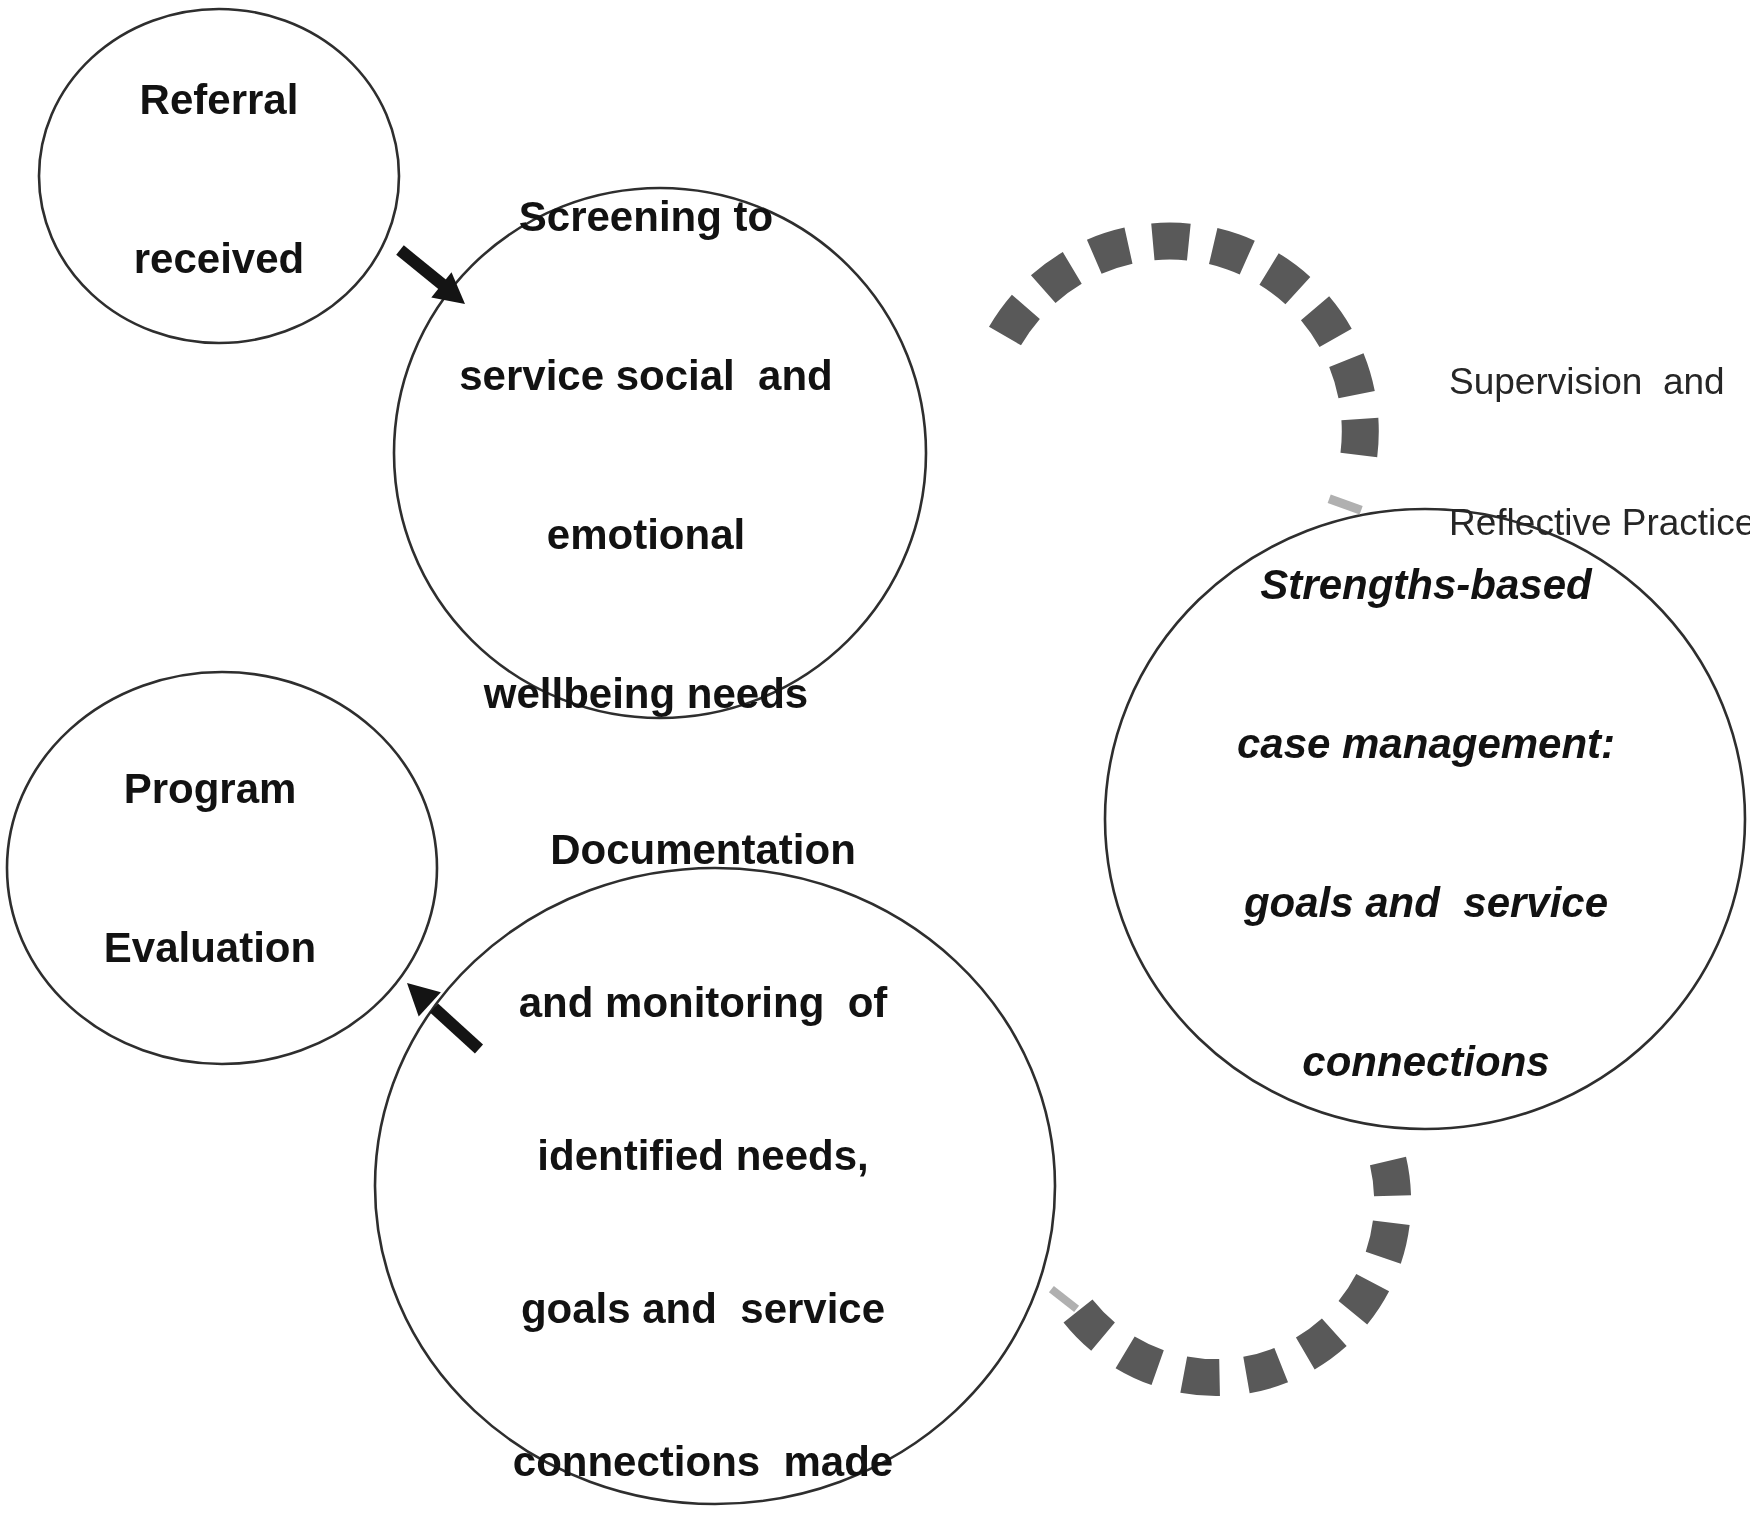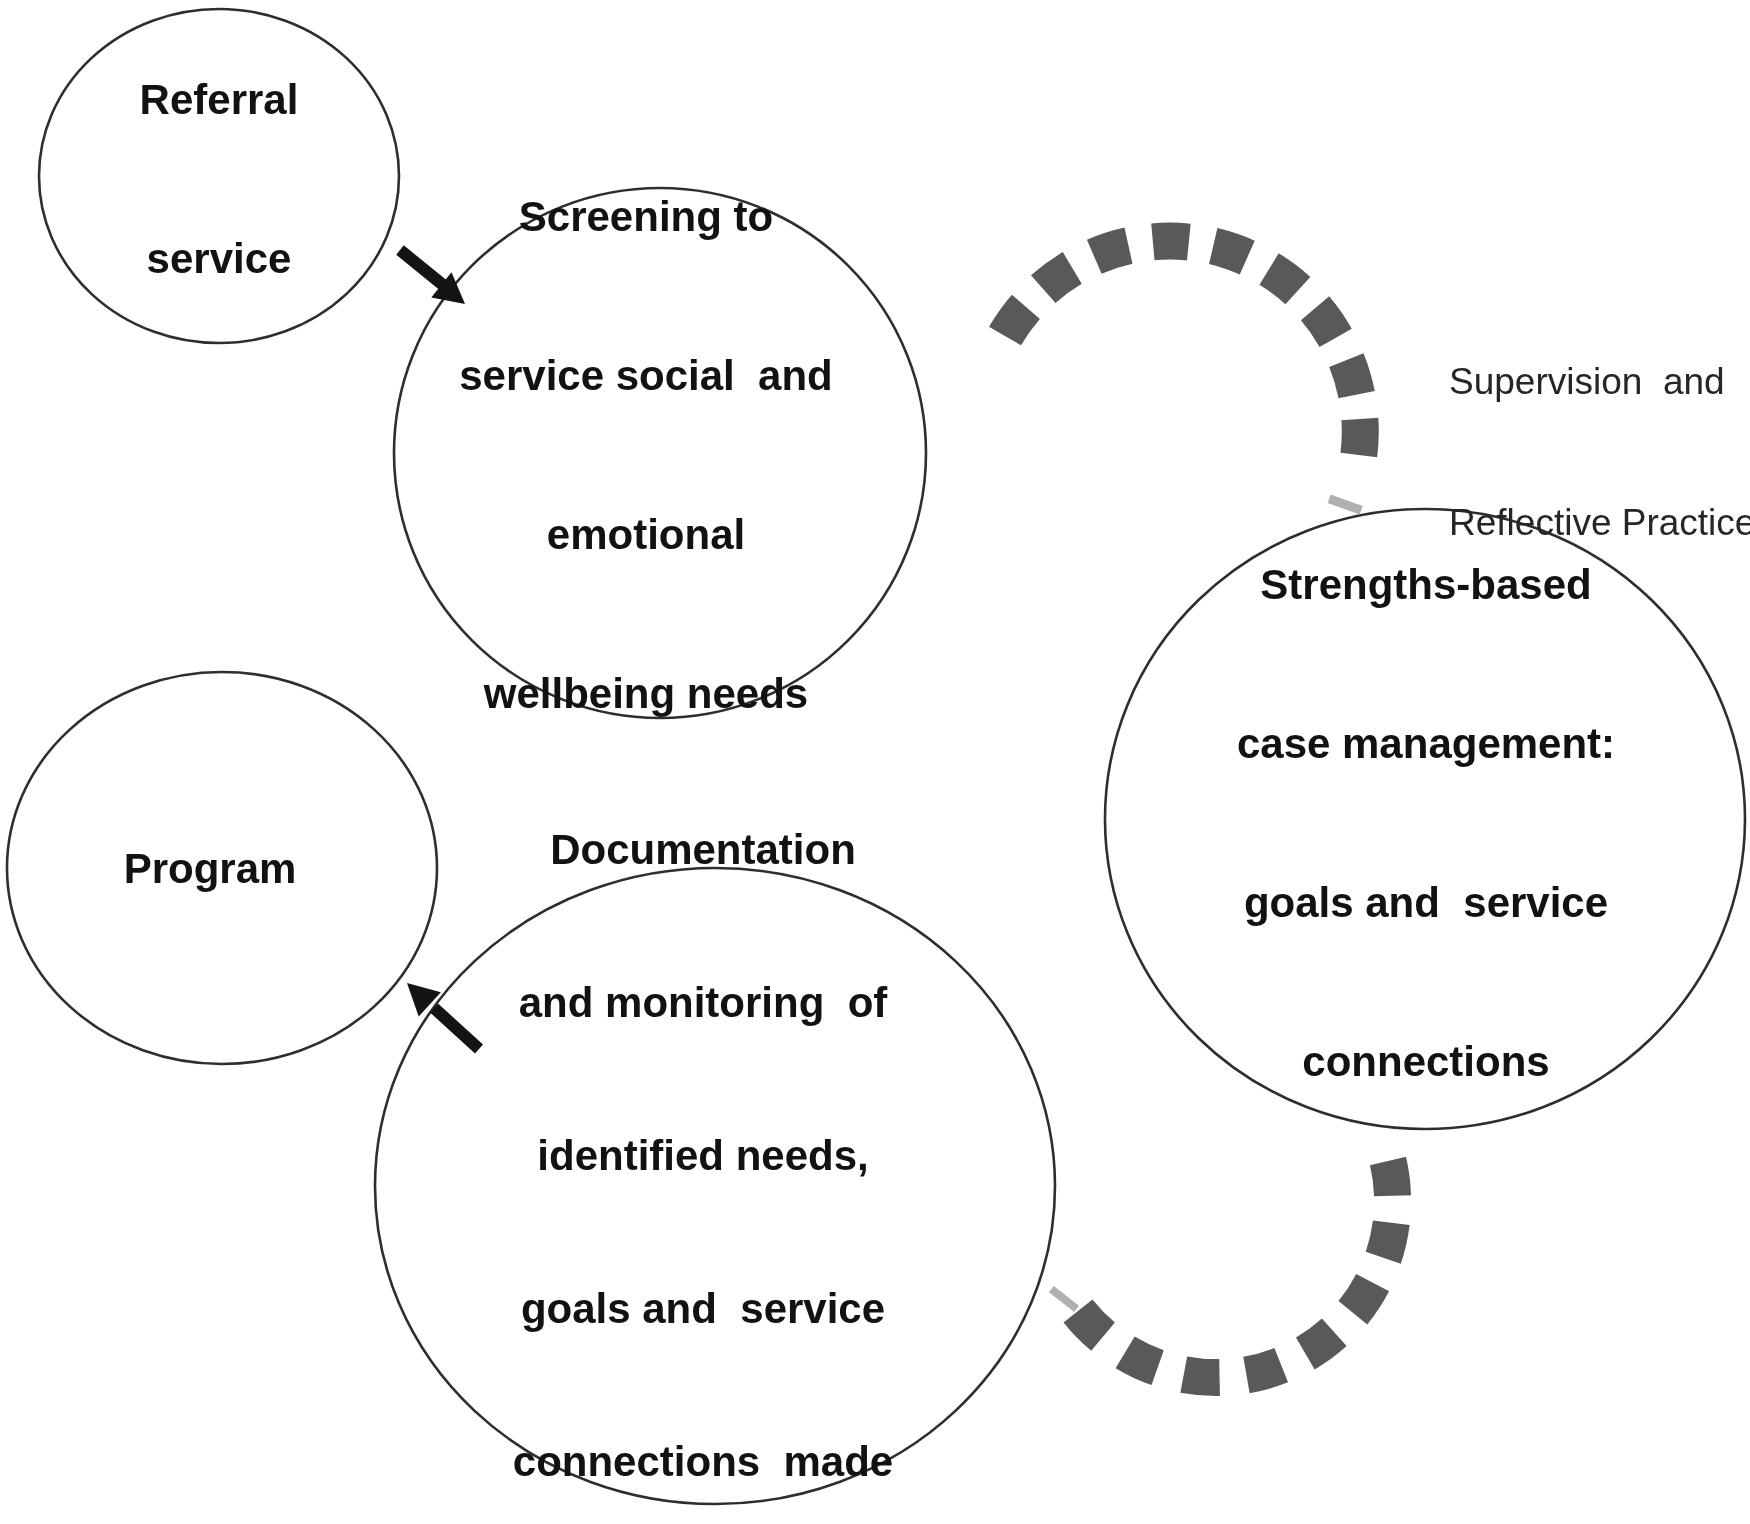--- a/index.html
+++ b/index.html
@@ -63,47 +63,48 @@
     </g>
 
     <g>
       <path d="M 479 1043 L 434 1002" stroke="#141414" stroke-width="12" fill="none"></path>
       <polygon points="407,977 440.9,986.3 418.7,1010.5" fill="#141414"></polygon>
     </g>
   </svg>
 
   <div class="label" style="left:219px;top:173px;">
     <div>Referral</div>
-    <div>service</div>
+    <div>received</div>
   </div>
 
   <div class="label" style="left:646px;top:449px;">
     <div>Screening to</div>
     <div>service social  and</div>
     <div>emotional</div>
     <div>wellbeing needs</div>
   </div>
 
-  <div class="label" style="left:1426px;top:817px;">
+  <div class="label" style="left:1426px;top:817px;font-style:italic;">
     <div>Strengths-based</div>
     <div>case management:</div>
     <div>goals and  service</div>
     <div>connections</div>
   </div>
 
   <div class="label label-documentation" style="left:703px;top:1149px;">
     <div>Documentation</div>
     <div>and monitoring  of</div>
     <div>identified needs,</div>
     <div>goals and  service</div>
     <div>connections  made</div>
   </div>
 
   <div class="label" style="left:210px;top:862px;">
     <div>Program</div>
+    <div>Evaluation</div>
   </div>
 
   <div class="annotation">
     <div>Supervision  and</div>
     <div>Reflective Practice</div>
   </div>
 
 </div>
 
 </body></html>

